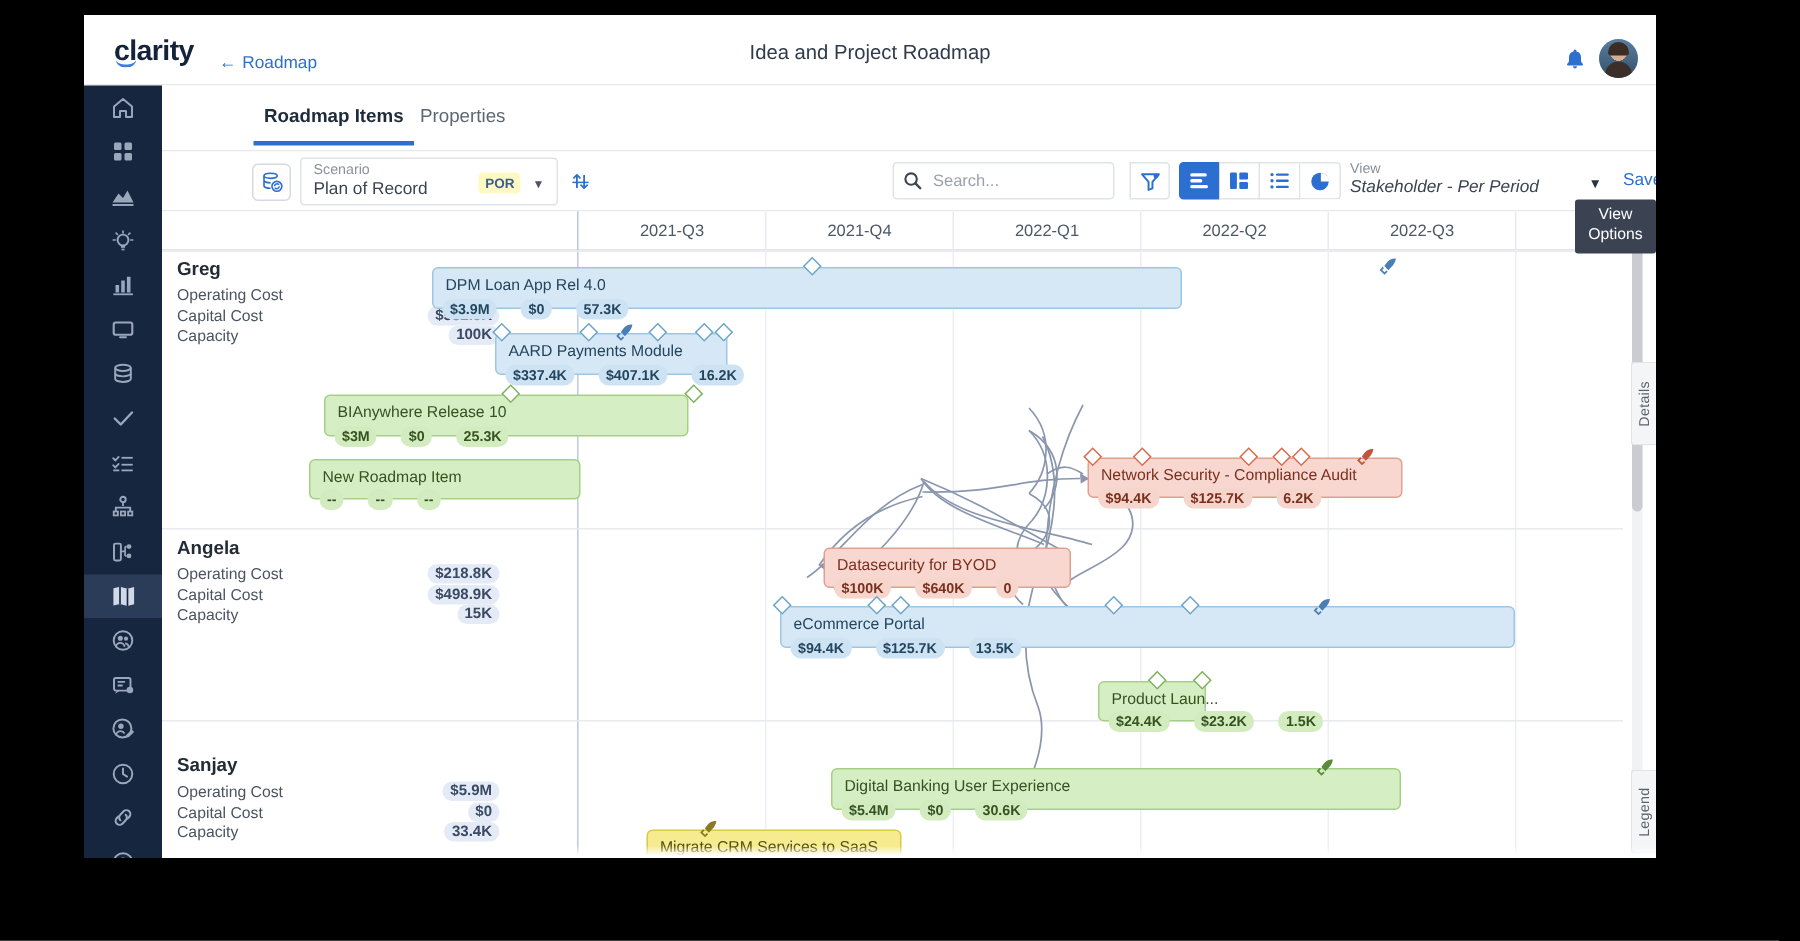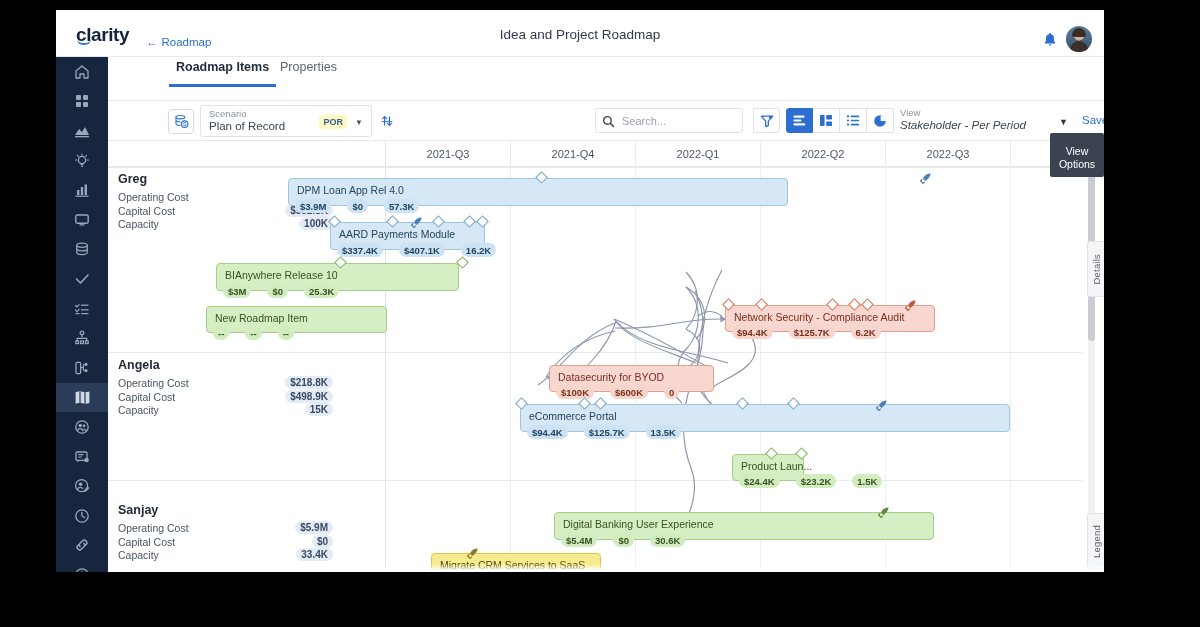--- a/index.html
+++ b/index.html
@@ -70,21 +70,21 @@
   }
   .rail-item.sel { background: #2a3c57; }
   .rail-item svg { display: block; }
 
   
   .tabs {
     position: absolute; left: 52px; top: 47px; width: 996px; height: 44px;
     background: #fff; border-bottom: 1px solid #e6e8ec;
   }
   .tab {
-    position: absolute; top: 3px; font-size: 12.5px; color: #5d6773; cursor: pointer;
+    position: absolute; top: 13px; font-size: 12.5px; color: #5d6773; cursor: pointer;
   }
   .tab.active { color: #1f2b3a; font-weight: 700; }
   .tab.active::after {
     content: ""; position: absolute; left: -7px; right: -7px; bottom: -13px;
     height: 3px; background: #2d6fd0;
   }
   #tab0 { left: 68px; }
   #tab1 { left: 172px; }
 
   
@@ -140,21 +140,21 @@
     position: absolute; left: 790px; top: 4px; width: 178px; height: 32px;
     border: 0; cursor: pointer;
   }
   .view-label { position: absolute; left: 2px; top: 2px; font-size: 9.5px; color: #8a929c; }
   .view-value { position: absolute; left: 2px; top: 14px; font-size: 11.5px; color: #3b4450; font-style: italic; }
   .view-caret { position: absolute; right: 8px; top: 12px; font-size: 9px; color: #2a3442; }
   .save-btn {
     position: absolute; left: 974px; top: 13px; font-size: 11.5px; color: #2d6fd0; cursor: pointer;
   }
   .tooltip {
-    position: absolute; left: 994px; top: 123px; width: 54px; padding: 12px 0 6px;
+    position: absolute; left: 994px; top: 123px; width: 54px; padding: 4px 0 6px;
     background: #3b4352; color: #fff; font-size: 10.5px; text-align: center;
     border-radius: 2px; line-height: 13px; z-index: 40;
   }
 
   
   .grid {
     position: absolute; left: 52px; top: 131px; width: 996px; height: 431px;
     background: #fff; overflow: hidden;
   }
   .period-head {
@@ -659,21 +659,21 @@
       <svg width="13" height="13" viewBox="0 0 13 13">
           <path d="M11.6 1.4c-2.4-.2-4.6.9-6 2.6L3.9 6.4l2.7 2.7 1.8-1.9c1.7-1.4 2.9-3.5 3.2-5.8z" fill="#c2543a"></path>
           <path d="M3.2 7.2L1.6 9l2.4 2.4L5.7 9.8" fill="none" stroke="#c2543a" stroke-width="1.2"></path>
         </svg>
     </div>
 
     <div class="bar red" style="left:441px;top:224px;width:165px;height:27px;">
       <span class="lbl">Datasecurity for BYOD</span>
       <span class="badges">
         <span>$100K</span>
-        <span>$600K</span>
+        <span>$640K</span>
         <span>0</span>
       </span>
     </div>
 
     <div class="bar blue" style="left:412px;top:263px;width:490px;height:28px;">
       <span class="lbl">eCommerce Portal</span>
       <span class="badges">
         <span>$94.4K</span>
         <span>$125.7K</span>
         <span>13.5K</span>

